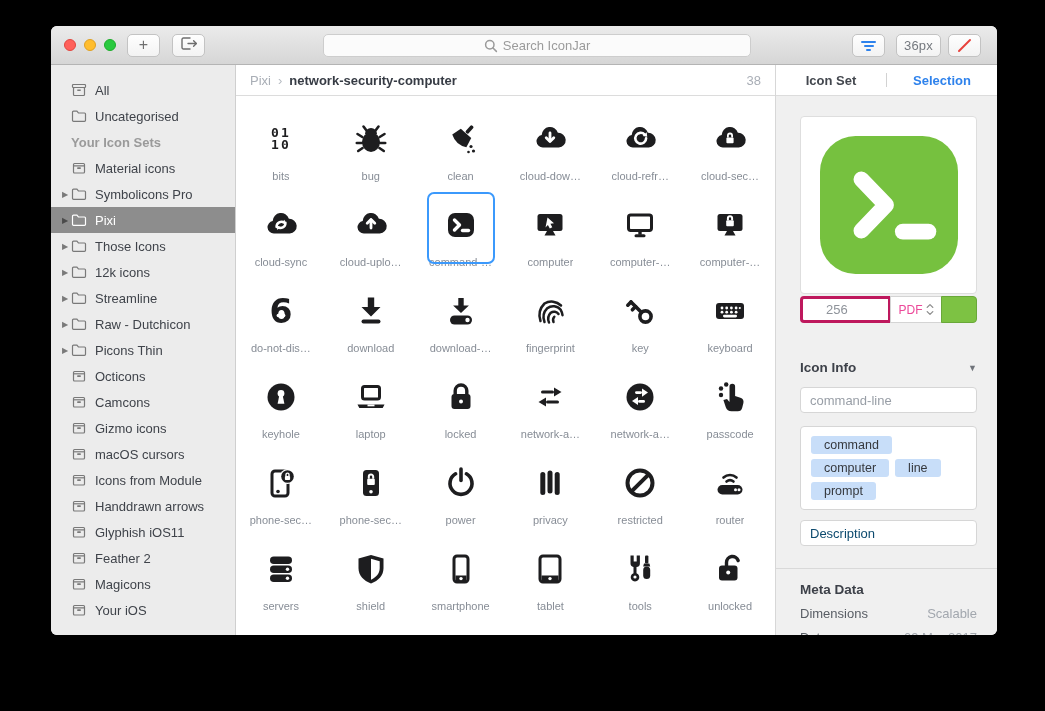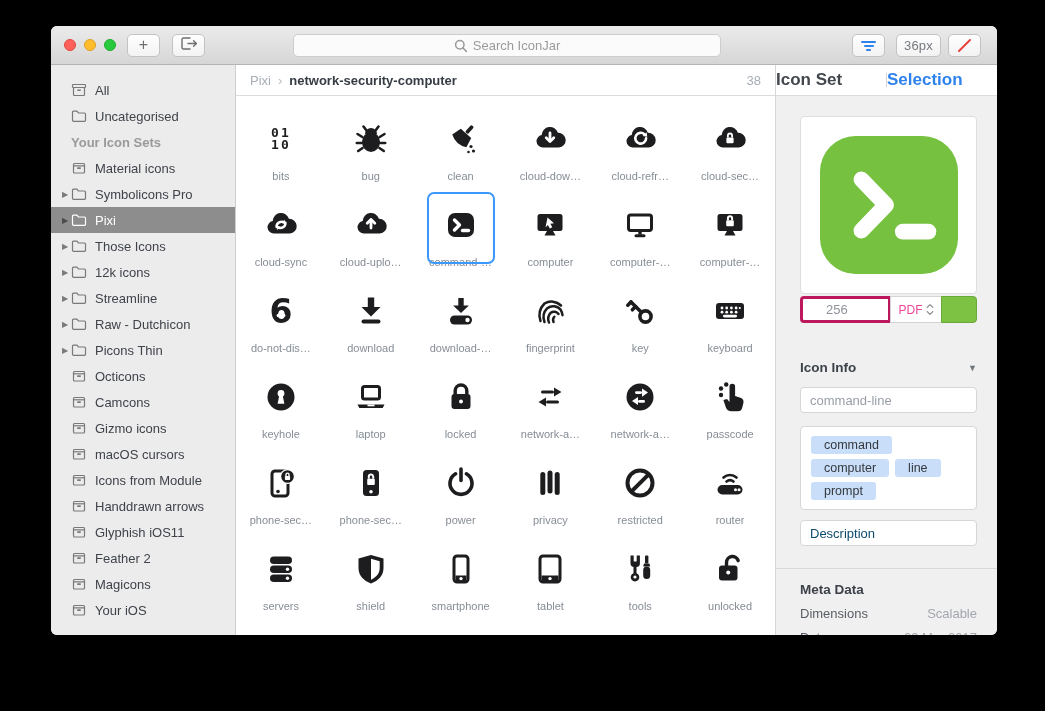--- a/index.html
+++ b/index.html
@@ -12,21 +12,21 @@
   .traffic{position:absolute;left:13px;top:13px;display:flex;gap:8px}
   .tl{width:12px;height:12px;border-radius:50%;display:inline-block;box-sizing:border-box}
   .tl.red{background:#ff605a;border:.5px solid #e2463f}
   .tl.yellow{background:#ffbd2e;border:.5px solid #dfa023}
   .tl.green{background:#29c93f;border:.5px solid #1dad2b}
   .tb-btn{position:absolute;top:8px;height:23px;box-sizing:border-box;border:1px solid #c3c3c3;border-radius:5px;
           background:linear-gradient(#fefefe,#f3f3f3);display:flex;align-items:center;justify-content:center;
           color:#6f6f6f;cursor:default}
   .tb-btn.plus{left:76px;width:33px;font-size:16px;font-weight:400;padding-bottom:1px}
   .tb-btn.export{left:121px;width:33px}
-  .searchfield{position:absolute;left:242px;top:8px;width:428px;height:23px;box-sizing:border-box;border:1px solid #cdcdcd;
+  .searchfield{position:absolute;left:272px;top:8px;width:428px;height:23px;box-sizing:border-box;border:1px solid #cdcdcd;
                border-radius:5px;background:#fbfbfb;display:flex;align-items:center;justify-content:center;gap:5px}
   .searchfield .ph{color:#9b9b9b;font-size:13px}
   .tb-btn.filter{left:801px;width:33px;flex-direction:column;gap:2px}
   .fline{height:2px;border-radius:1px;background:var(--accent-blue)}
   .fl1{width:15px}.fl2{width:10px}.fl3{width:5px}
   .tb-btn.size{left:845px;width:45px;font-size:13px;color:#75797f;letter-spacing:.2px}
   .tb-btn.colorbtn{left:897px;width:33px}
   
   .bodyrow{flex:1;display:flex;min-height:0}
   .sidebar{width:185px;box-sizing:border-box;background:#ececec;border-right:1px solid #cfcfcf;padding-top:12px;overflow:hidden}
@@ -49,21 +49,21 @@
   
   .grid{flex:1;display:grid;grid-template-columns:repeat(6,1fr);grid-auto-rows:86px;overflow:hidden}
   .cell{display:flex;flex-direction:column;align-items:center;padding-top:24px;position:relative;cursor:default}
   .cicon{width:38px;height:38px;display:flex;align-items:center;justify-content:center;color:#1d1d1f}
   .cicon svg{display:block}
   .clabel{margin-top:12px;font-size:11px;color:#878d96;max-width:80px;overflow:hidden;white-space:nowrap}
   .cell.selected::before{content:"";position:absolute;left:11px;right:11px;top:10px;bottom:4px;border:2.5px solid var(--sel-blue);border-radius:7px}
   .bits{font:800 13px/12px "DejaVu Sans Mono",monospace;letter-spacing:2px;color:#1d1d1f;}
   
   .tabbar{flex:0 0 30px;height:30px;background:#fff;border-bottom:1px solid #dcdcdc;display:flex;align-items:center}
-  .tab{flex:1;font-size:17px;font-weight:600;color:#43474e;cursor:default}
+  .tab{flex:1;text-align:center;font-size:13px;font-weight:600;color:#43474e;cursor:default}
   .tab.active{color:var(--accent-blue)}
   .tabdiv{width:1px;height:14px;background:#d2d2d2}
   .panelbody{flex:1;overflow:hidden;padding:0 20px 0 24px}
   .previewcard{margin-top:20px;height:176px;background:#fff;border:1px solid #dedede;border-radius:4px;
                display:flex;align-items:center;justify-content:center}
   .exportrow{margin-top:2px;display:flex;height:27px}
   .exp-size{flex:1;box-sizing:border-box;background:#fff;border:3px solid #be185d;border-radius:4px 0 0 4px;
             font-size:13px;color:#8e939a;display:flex;align-items:center;padding-left:23px}
   .exp-format{width:52px;box-sizing:border-box;background:#fff;border:1px solid #d4d4d4;margin-left:-1px;
               font-size:12px;color:#ec4899;display:flex;align-items:center;justify-content:center;gap:3px}

